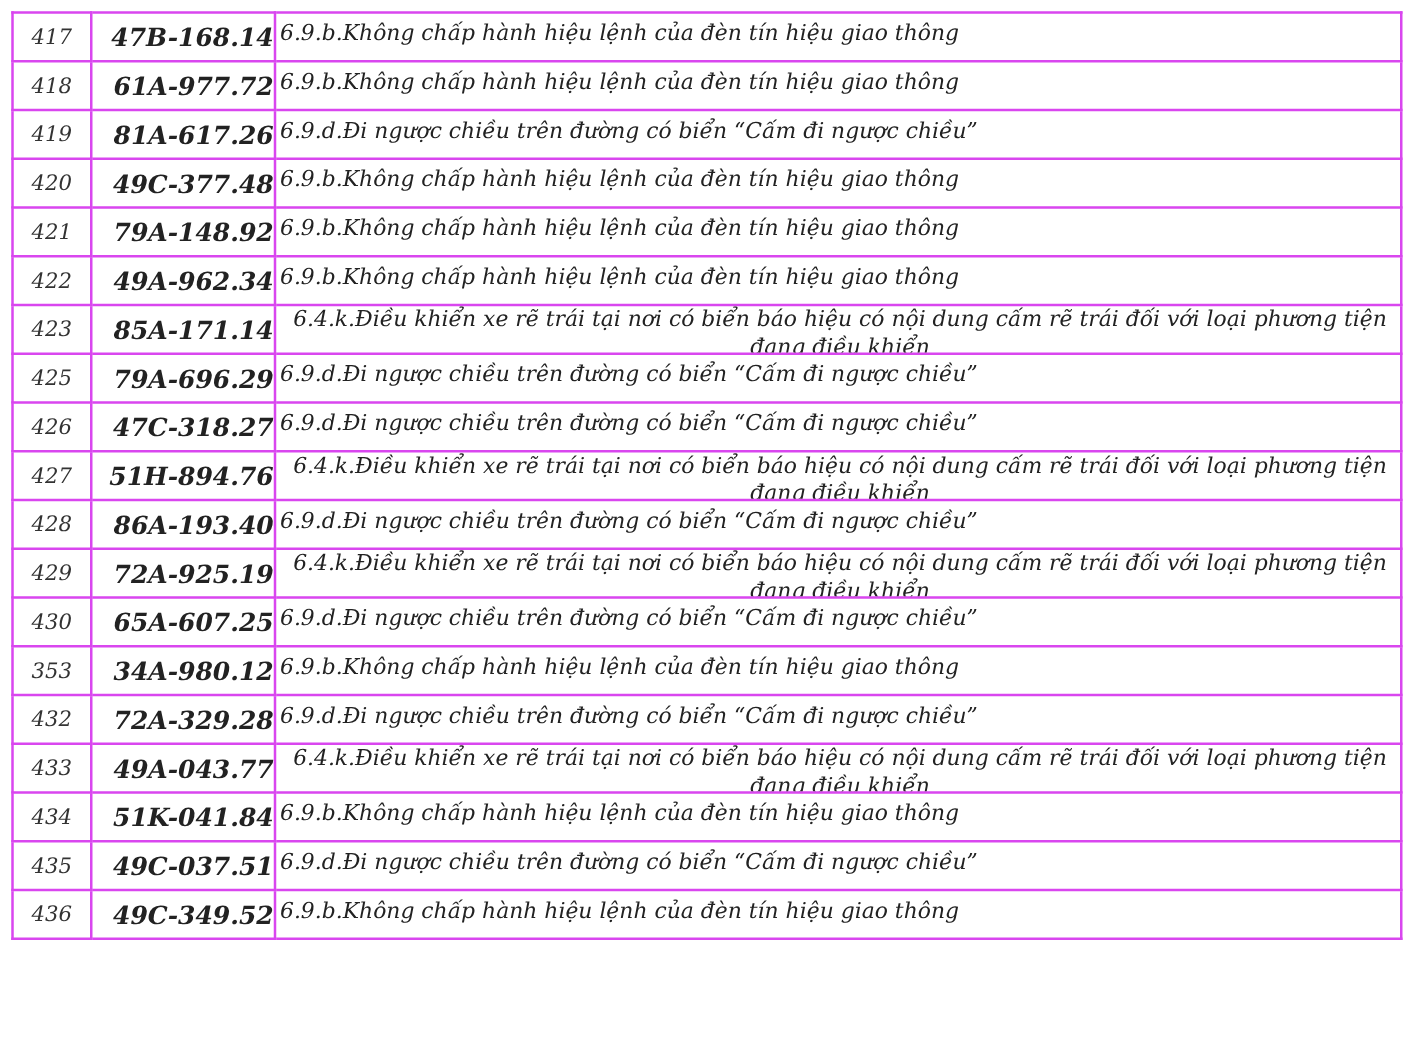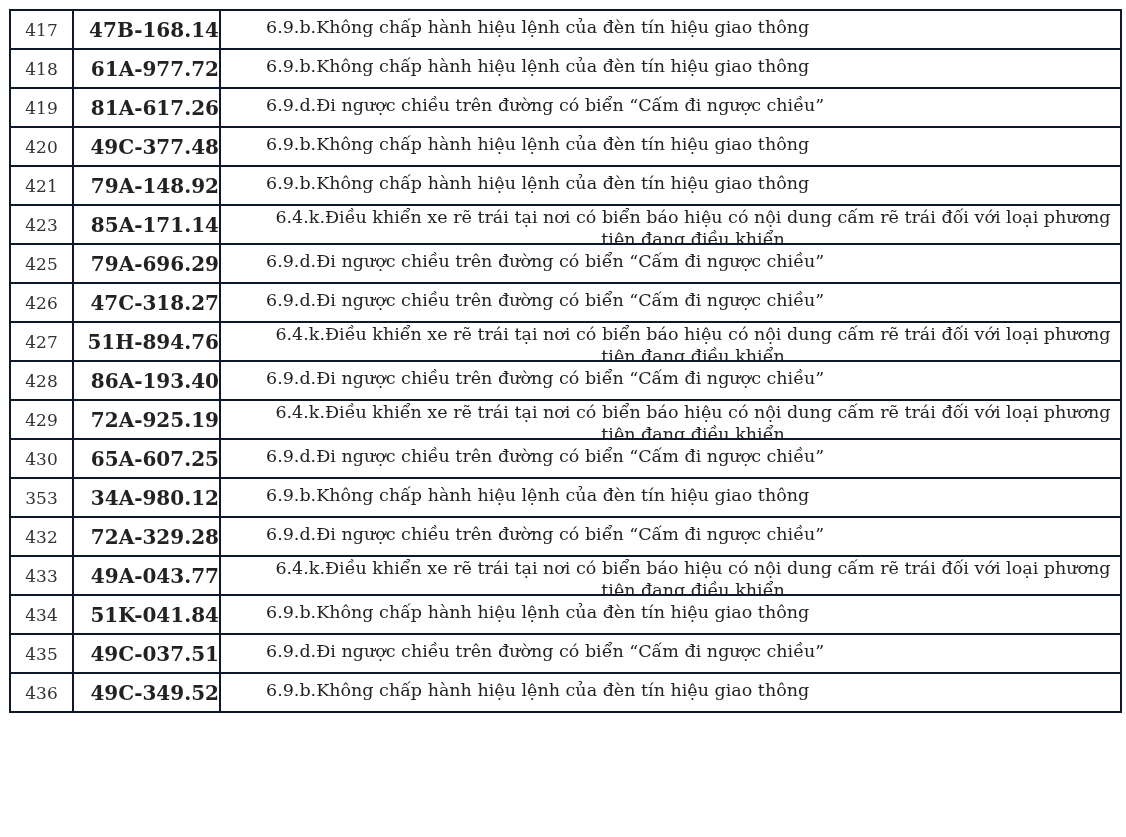--- a/index.html
+++ b/index.html
@@ -9,30 +9,31 @@
     border-collapse: collapse;
     width: 1111px;
     table-layout: fixed;
     font-family: "DejaVu Serif", "Liberation Serif", serif;
     color: #222;
   }
   col.c1 { width: 63px; }
   col.c2 { width: 147px; }
   col.c3 { width: 901px; }
   td {
-    border: 2px solid #0f172a;
+    border: 2px solid #d946ef;
     height: 37px;
     padding: 0;
     overflow: hidden;
     vertical-align: middle;
+    font-style: italic;
   }
   td.stt { text-align: center; font-size: 17px; color: #333; }
   td.plate { text-align: right; font-size: 20px; font-weight: bold; color: #222; white-space: nowrap; }
   td.viol { font-size: 17.5px; padding-left: 3px; }
-  .vwrap { height: 37px; overflow: hidden; line-height: 24px; padding-top: 4px; box-sizing: border-box; margin-left: 42px; }
+  .vwrap { height: 37px; overflow: hidden; line-height: 24px; padding-top: 4px; box-sizing: border-box; }
   .vwrap.multi { padding-top: 0; line-height: 22px; text-align: center; }
 </style>
 </head>
 <body>
 
 <table>
   <colgroup>
       <col class="c1">
       <col class="c2">
       <col class="c3">
@@ -71,20 +72,27 @@
   </tr>
 
   <tr>
     <td class="stt">421</td>
     <td class="plate">79A-148.92</td>
     <td class="viol">
           <div class="vwrap">6.9.b.Không chấp hành hiệu lệnh của đèn tín hiệu giao thông</div>
         </td>
   </tr>
 
+  <tr>
+    <td class="stt">422</td>
+    <td class="plate">49A-962.34</td>
+    <td class="viol">
+          <div class="vwrap">6.9.b.Không chấp hành hiệu lệnh của đèn tín hiệu giao thông</div>
+        </td>
+  </tr>
 
   <tr>
     <td class="stt">423</td>
     <td class="plate">85A-171.14</td>
     <td class="viol">
           <div class="vwrap multi">6.4.k.Điều khiển xe rẽ trái tại nơi có biển báo hiệu có nội dung cấm rẽ trái đối với loại phương tiện đang điều khiển</div>
         </td>
   </tr>
 
 

